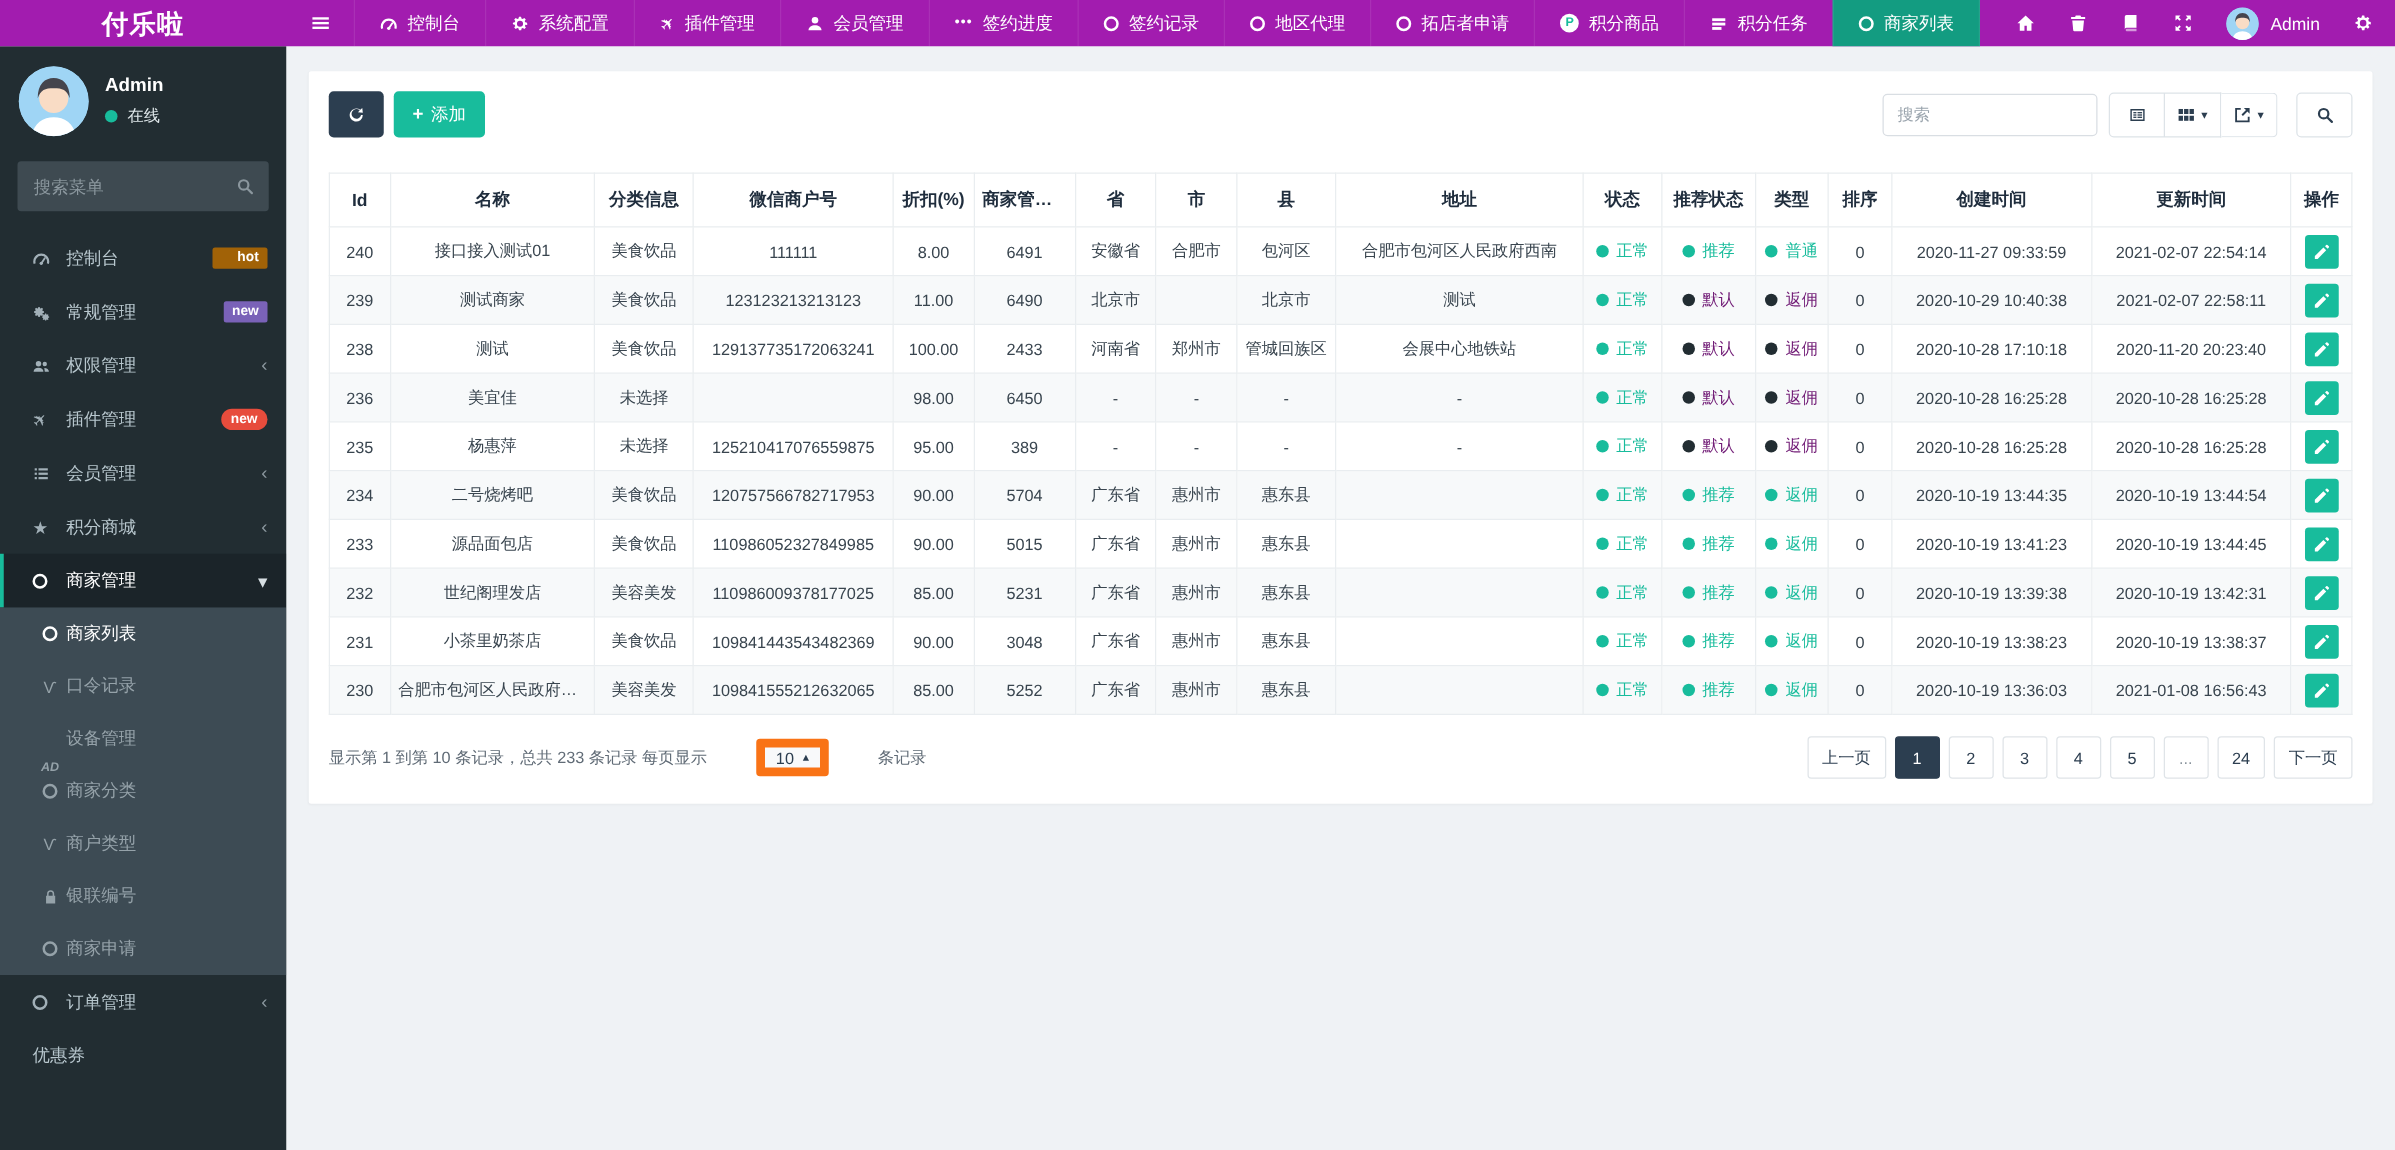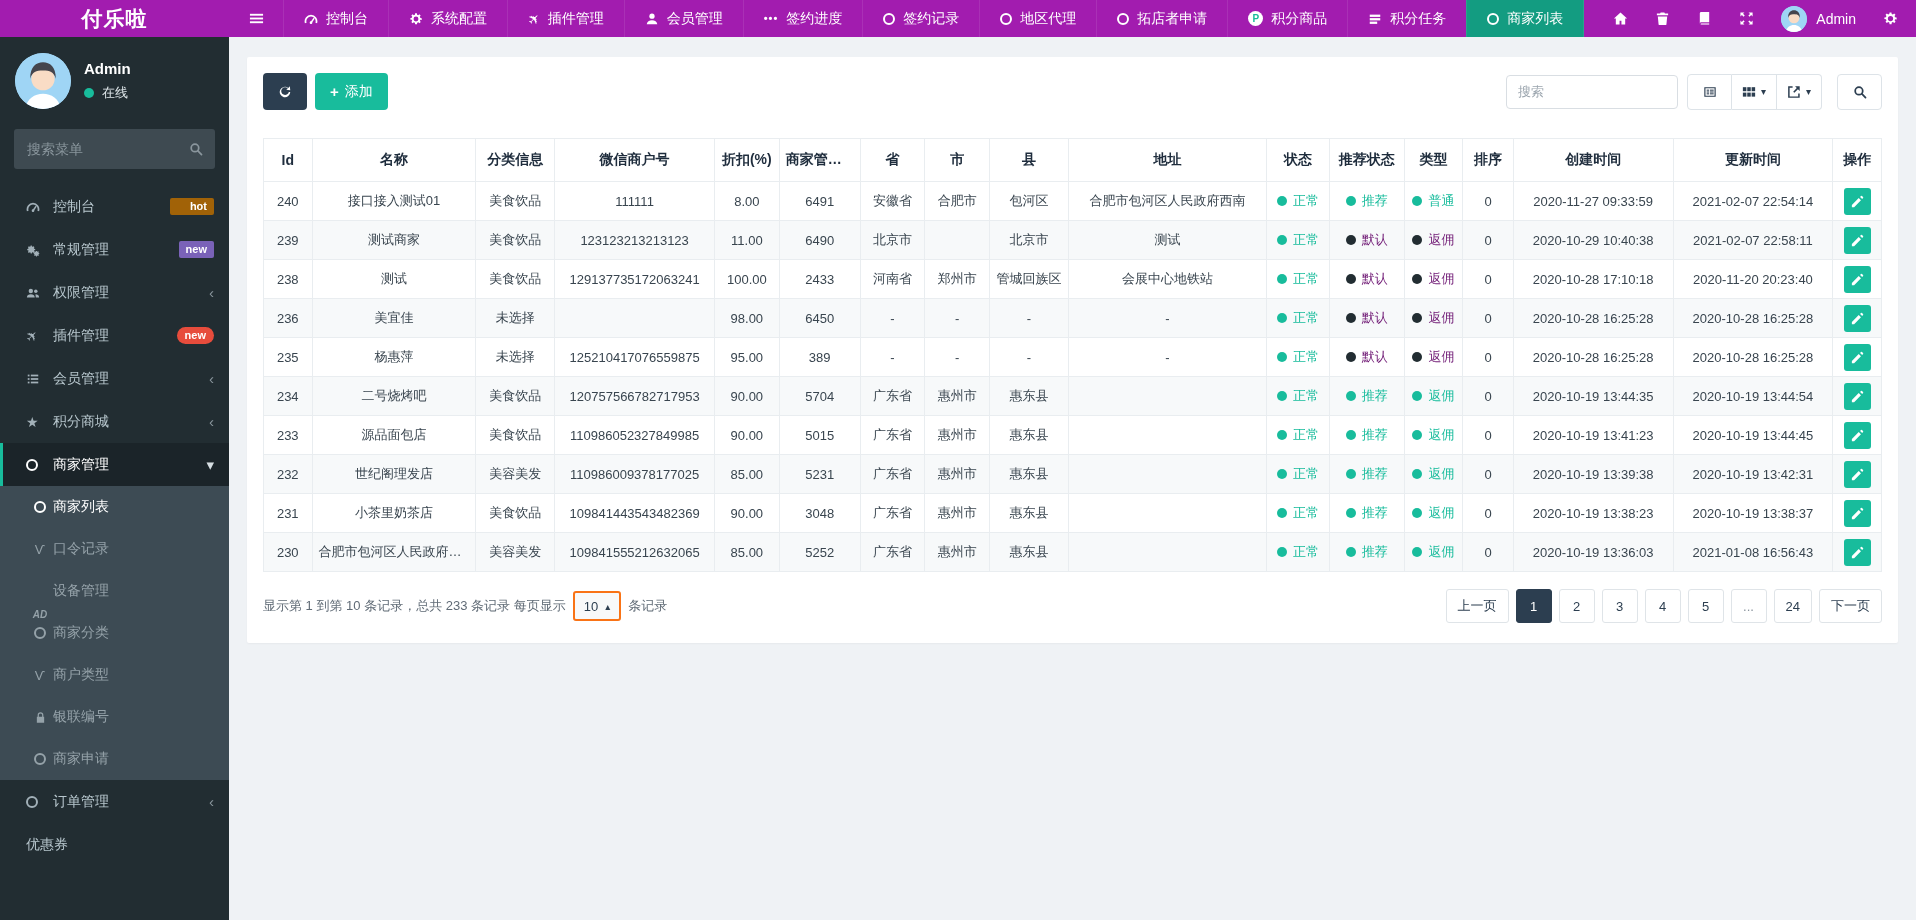--- a/index.html
+++ b/index.html
@@ -87,22 +87,22 @@
   th,td { border:1px solid #e9edf0; text-align:center; padding:0 6px; white-space:nowrap; overflow:hidden; text-overflow:ellipsis; }
   th { height:43px; font-size:14px; color:#1f2d3d; font-weight:bold; background:#fff; }
   td { height:39px; font-size:13px; color:#39454f; }
   tbody tr:nth-child(even) { background:#f7f9fa; }
   .st { display:inline-flex; align-items:center; gap:6px; cursor:pointer; }
   .st .sdot { width:10px; height:10px; border-radius:50%; flex:none; }
   .st.green { color:#18bc9c; } .st.green .sdot { background:#18bc9c; }
   .st.dark { color:#701a75; } .st.dark .sdot { background:#222d32; }
   .btn-edit { width:27px; height:27px; background:#18bc9c; border:none; border-radius:3px; color:#fff; cursor:pointer; font-size:13px; display:inline-flex; align-items:center; justify-content:center; }
 
-  .pg-bar { display:flex; align-items:center; margin-top:17px; font-size:13px; color:#606b76; }
-  .pg-size { display:inline-flex; align-items:center; gap:7px; border:2px solid #f97316; background:#f8f9fa; border-radius:3px; height:30px; padding:0 9px; margin:0 7px; cursor:pointer; color:#2c3e50; }
+  .pg-bar { display:flex; align-items:center; margin-top:17px; font-size:13px; color:#606b76;gap:32px; }
+  .pg-size { display:inline-flex; align-items:center; gap:7px; border:7px solid #f97316; background:#f8f9fa; border-radius:3px; height:30px; padding:0 9px; margin:0 7px; cursor:pointer; color:#2c3e50; }
   .pg-pages { margin-left:auto; display:flex; gap:7px; }
   .pg-btn { min-width:36px; height:34px; padding:0 11px; border:1px solid #dfe4e8; background:#fff; border-radius:3px; color:#2c3e50; font-size:13px; display:inline-flex; align-items:center; justify-content:center; cursor:pointer; font-family:inherit; }
   .pg-btn.active { background:#2c3e50; border-color:#2c3e50; color:#fff; }
   .pg-btn.ellipsis { color:#8a949d; }
 </style>
 </head>
 <body>
 
 <div class="topbar">
   <div class="brand">付乐啦</div>

